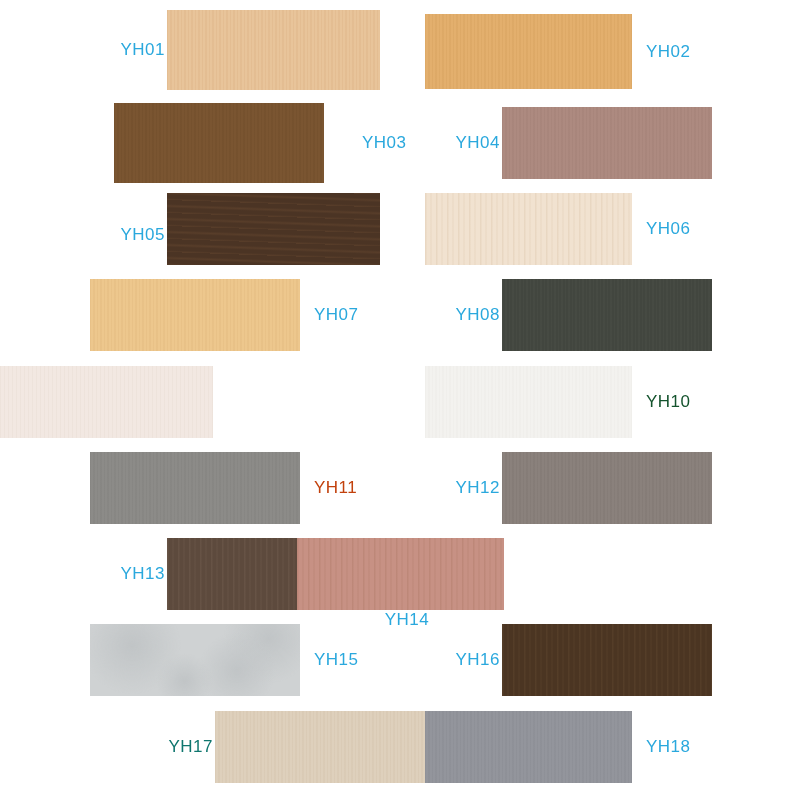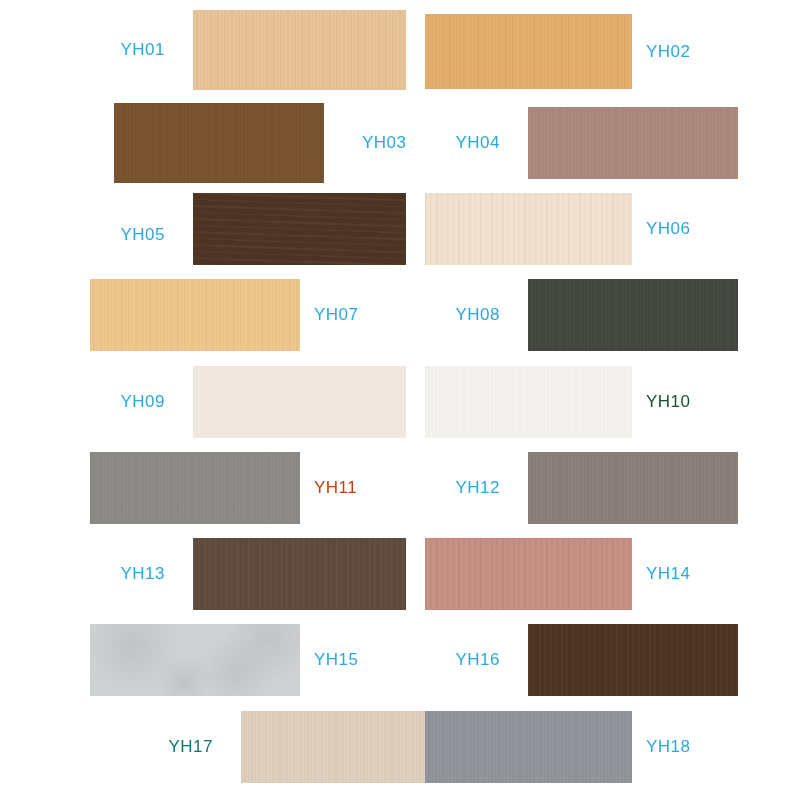--- a/index.html
+++ b/index.html
@@ -36,21 +36,21 @@
   }
   .label {
     color: #2aa8dd;
     font-size: 17px;
     font-weight: 400;
     letter-spacing: 0.5px;
     white-space: nowrap;
     font-family: "Liberation Sans", sans-serif;
     flex: none;
   }
-  .label.left  { text-align: right; padding-right: 28px; }
+  .label.left  { text-align: right; padding-right: 2px; }
   .label.right { text-align: left;  padding-left: 14px; }
 </style>
 </head>
 <body>
 
 <div id="chart">
     <div class="swatch-row" style="left: 0px; top: 10px; height: 80px; width: 800px;">
       <span class="label left" style="color: rgb(42, 168, 221); width: 165px;">YH01</span>
       <div class="swatch" style="width: 213px; height: 80px; background-color: rgb(232, 196, 154);">
         <div class="grain" style="background: repeating-linear-gradient(90deg, rgb(216, 171, 125) 0px, rgb(232, 196, 154) 1px, rgb(232, 196, 154) 3px, rgb(216, 171, 125) 4px, rgb(232, 196, 154) 5px, rgb(232, 196, 154) 7px); opacity: 0.55;"></div>
@@ -96,21 +96,20 @@
       </div>
       <span class="label right" style="color: rgb(42, 168, 221);">YH07</span>
     </div>
     <div class="swatch-row" style="left: 0px; top: 279px; height: 72px; width: 651px;">
       <span class="label left" style="color: rgb(42, 168, 221); width: 500px;">YH08</span>
       <div class="swatch" style="width: 210px; height: 72px; background-color: rgb(66, 70, 63);">
         <div class="grain" style="background: repeating-linear-gradient(90deg, rgb(81, 85, 77) 0px, rgb(66, 70, 63) 1px, rgb(66, 70, 63) 3px, rgb(81, 85, 77) 4px, rgb(66, 70, 63) 5px, rgb(66, 70, 63) 7px); opacity: 0.55;"></div>
       </div>
     </div>
     <div class="swatch-row" style="left: 0px; top: 366px; height: 72px; width: 800px;">
-      <span class="label left" style="color: rgb(42, 168, 221); width: 165px;">YH09</span>
       <div class="swatch" style="width: 213px; height: 72px; background-color: rgb(242, 232, 226);">
         <div class="grain" style="background: repeating-linear-gradient(90deg, rgb(227, 214, 205) 0px, rgb(242, 232, 226) 1px, rgb(242, 232, 226) 4px), repeating-linear-gradient(0deg, rgb(227, 214, 205) 0px, rgb(242, 232, 226) 1px, rgb(242, 232, 226) 4px); opacity: 0.55;"></div>
       </div>
     </div>
     <div class="swatch-row" style="left: 0px; top: 366px; height: 72px; width: 800px;">
       <div style="width: 425px; flex: 0 0 auto;"></div>
       <div class="swatch" style="width: 207px; height: 72px; background-color: rgb(243, 242, 239);">
         <div class="grain" style="background: repeating-linear-gradient(90deg, rgb(232, 230, 226) 0px, rgb(243, 242, 239) 1px, rgb(243, 242, 239) 3px, rgb(232, 230, 226) 4px, rgb(243, 242, 239) 5px, rgb(243, 242, 239) 7px); opacity: 0.55;"></div>
       </div>
       <span class="label right" style="color: #14532d;">YH10</span>
@@ -127,21 +126,21 @@
       <div class="swatch" style="width: 210px; height: 72px; background-color: rgb(138, 129, 124);">
         <div class="grain" style="background: repeating-linear-gradient(90deg, rgb(121, 112, 107) 0px, rgb(138, 129, 124) 1px, rgb(138, 129, 124) 3px, rgb(121, 112, 107) 4px, rgb(138, 129, 124) 5px, rgb(138, 129, 124) 7px); opacity: 0.55;"></div>
       </div>
     </div>
     <div class="swatch-row" style="left: 0px; top: 538px; height: 72px; width: 800px;">
       <span class="label left" style="color: rgb(42, 168, 221); width: 165px;">YH13</span>
       <div class="swatch" style="width: 213px; height: 72px; background-color: rgb(93, 74, 61);">
         <div class="grain" style="background: repeating-linear-gradient(90deg, rgb(110, 90, 76) 0px, rgb(110, 90, 76) 1px, rgb(93, 74, 61) 2px, rgb(93, 74, 61) 5px, rgb(110, 90, 76) 6px, rgb(93, 74, 61) 7px, rgb(93, 74, 61) 11px); opacity: 0.55;"></div>
       </div>
     </div>
-    <div class="swatch-row" style="left: 0px; top: 538px; height: 72px; width: 800px;">
+    <div class="swatch-row" style="left: 0px; top: 538px; height: 72px; width: 800px; flex-direction: column;">
       <div style="width: 425px; flex: 0 0 auto;"></div>
       <div class="swatch" style="width: 207px; height: 72px; background-color: rgb(199, 145, 132);">
         <div class="grain" style="background: repeating-linear-gradient(90deg, rgb(181, 128, 111) 0px, rgb(181, 128, 111) 1px, rgb(199, 145, 132) 2px, rgb(199, 145, 132) 5px, rgb(181, 128, 111) 6px, rgb(199, 145, 132) 7px, rgb(199, 145, 132) 11px); opacity: 0.55;"></div>
       </div>
       <span class="label right" style="color: rgb(42, 168, 221);">YH14</span>
     </div>
     <div class="swatch-row" style="left: 0px; top: 624px; height: 72px; width: 800px;">
       <div style="width: 90px; flex: 0 0 auto;"></div>
       <div class="swatch" style="width: 210px; height: 72px; background-color: rgb(207, 210, 211);">
         <div class="grain" style="background: radial-gradient(circle at 20% 30%, rgb(188, 192, 194) 0%, transparent 28%), radial-gradient(circle at 70% 65%, rgb(188, 192, 194) 0%, transparent 25%), radial-gradient(circle at 45% 80%, rgb(188, 192, 194) 0%, transparent 22%), radial-gradient(circle at 85% 20%, rgb(188, 192, 194) 0%, transparent 24%); opacity: 0.75;"></div>

